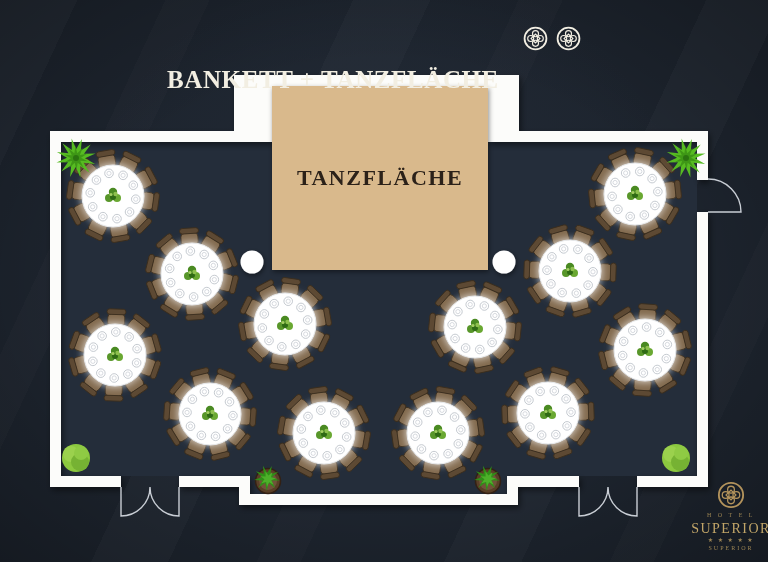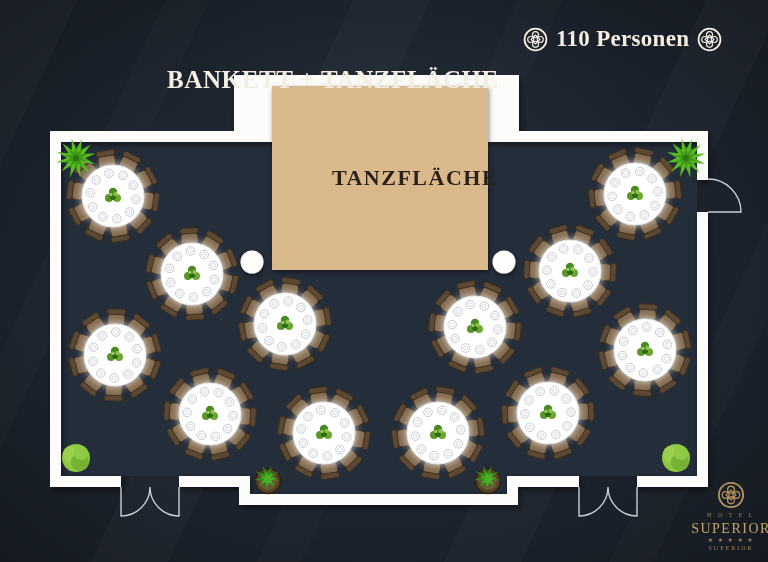--- a/index.html
+++ b/index.html
@@ -22,21 +22,21 @@
   }
   .capacity-group{
     position:absolute;left:523px;top:26px;z-index:3;
     display:flex;align-items:center;gap:8px;color:#f2eee2;
   }
   .capacity-text{font-size:23px;font-weight:bold;letter-spacing:.3px;}
   .knot{display:block;}
   .dance-floor-label{
     position:absolute;left:272px;top:86px;width:216px;height:184px;z-index:2;
     display:flex;align-items:center;justify-content:center;
-    font-size:22px;font-weight:bold;letter-spacing:1.5px;color:#2b2119;padding-left:35px;
+    font-size:22px;font-weight:bold;letter-spacing:1.5px;color:#2b2119;
   }
   .logo{
     position:absolute;left:689px;top:481px;width:84px;z-index:3;
     display:flex;flex-direction:column;align-items:center;line-height:1.25;
     color:#b3935c;text-align:center;
   }
   .logo-hotel{font-size:6px;letter-spacing:2.5px;color:#9a8352;margin-top:3px;}
   .logo-name{font-size:14px;letter-spacing:1.5px;color:#c1a568;}
   .logo-stars{font-size:6px;letter-spacing:1.5px;color:#9a8352;}
   .logo-tier{font-size:6px;letter-spacing:2px;color:#9a8352;}
@@ -988,21 +988,20 @@
   <svg class="knot" width="25" height="25" viewBox="0 0 24 24">
     <g fill="none" stroke="#f2eee2">
       <circle cx="12" cy="12" r="10.5" stroke-width="1.7"></circle>
       <circle cx="12" cy="7.4" r="2.9" stroke-width="1.1"></circle>
       <circle cx="12" cy="16.6" r="2.9" stroke-width="1.1"></circle>
       <circle cx="7.4" cy="12" r="2.9" stroke-width="1.1"></circle>
       <circle cx="16.6" cy="12" r="2.9" stroke-width="1.1"></circle>
       <rect x="9" y="9" width="6" height="6" stroke-width="1.1" transform="rotate(45 12 12)"></rect>
     </g>
   </svg>
-  <span class="capacity-text">110 Personen</span>
   <svg class="knot" width="25" height="25" viewBox="0 0 24 24">
     <g fill="none" stroke="#f2eee2">
       <circle cx="12" cy="12" r="10.5" stroke-width="1.7"></circle>
       <circle cx="12" cy="7.4" r="2.9" stroke-width="1.1"></circle>
       <circle cx="12" cy="16.6" r="2.9" stroke-width="1.1"></circle>
       <circle cx="7.4" cy="12" r="2.9" stroke-width="1.1"></circle>
       <circle cx="16.6" cy="12" r="2.9" stroke-width="1.1"></circle>
       <rect x="9" y="9" width="6" height="6" stroke-width="1.1" transform="rotate(45 12 12)"></rect>
     </g>
   </svg>

